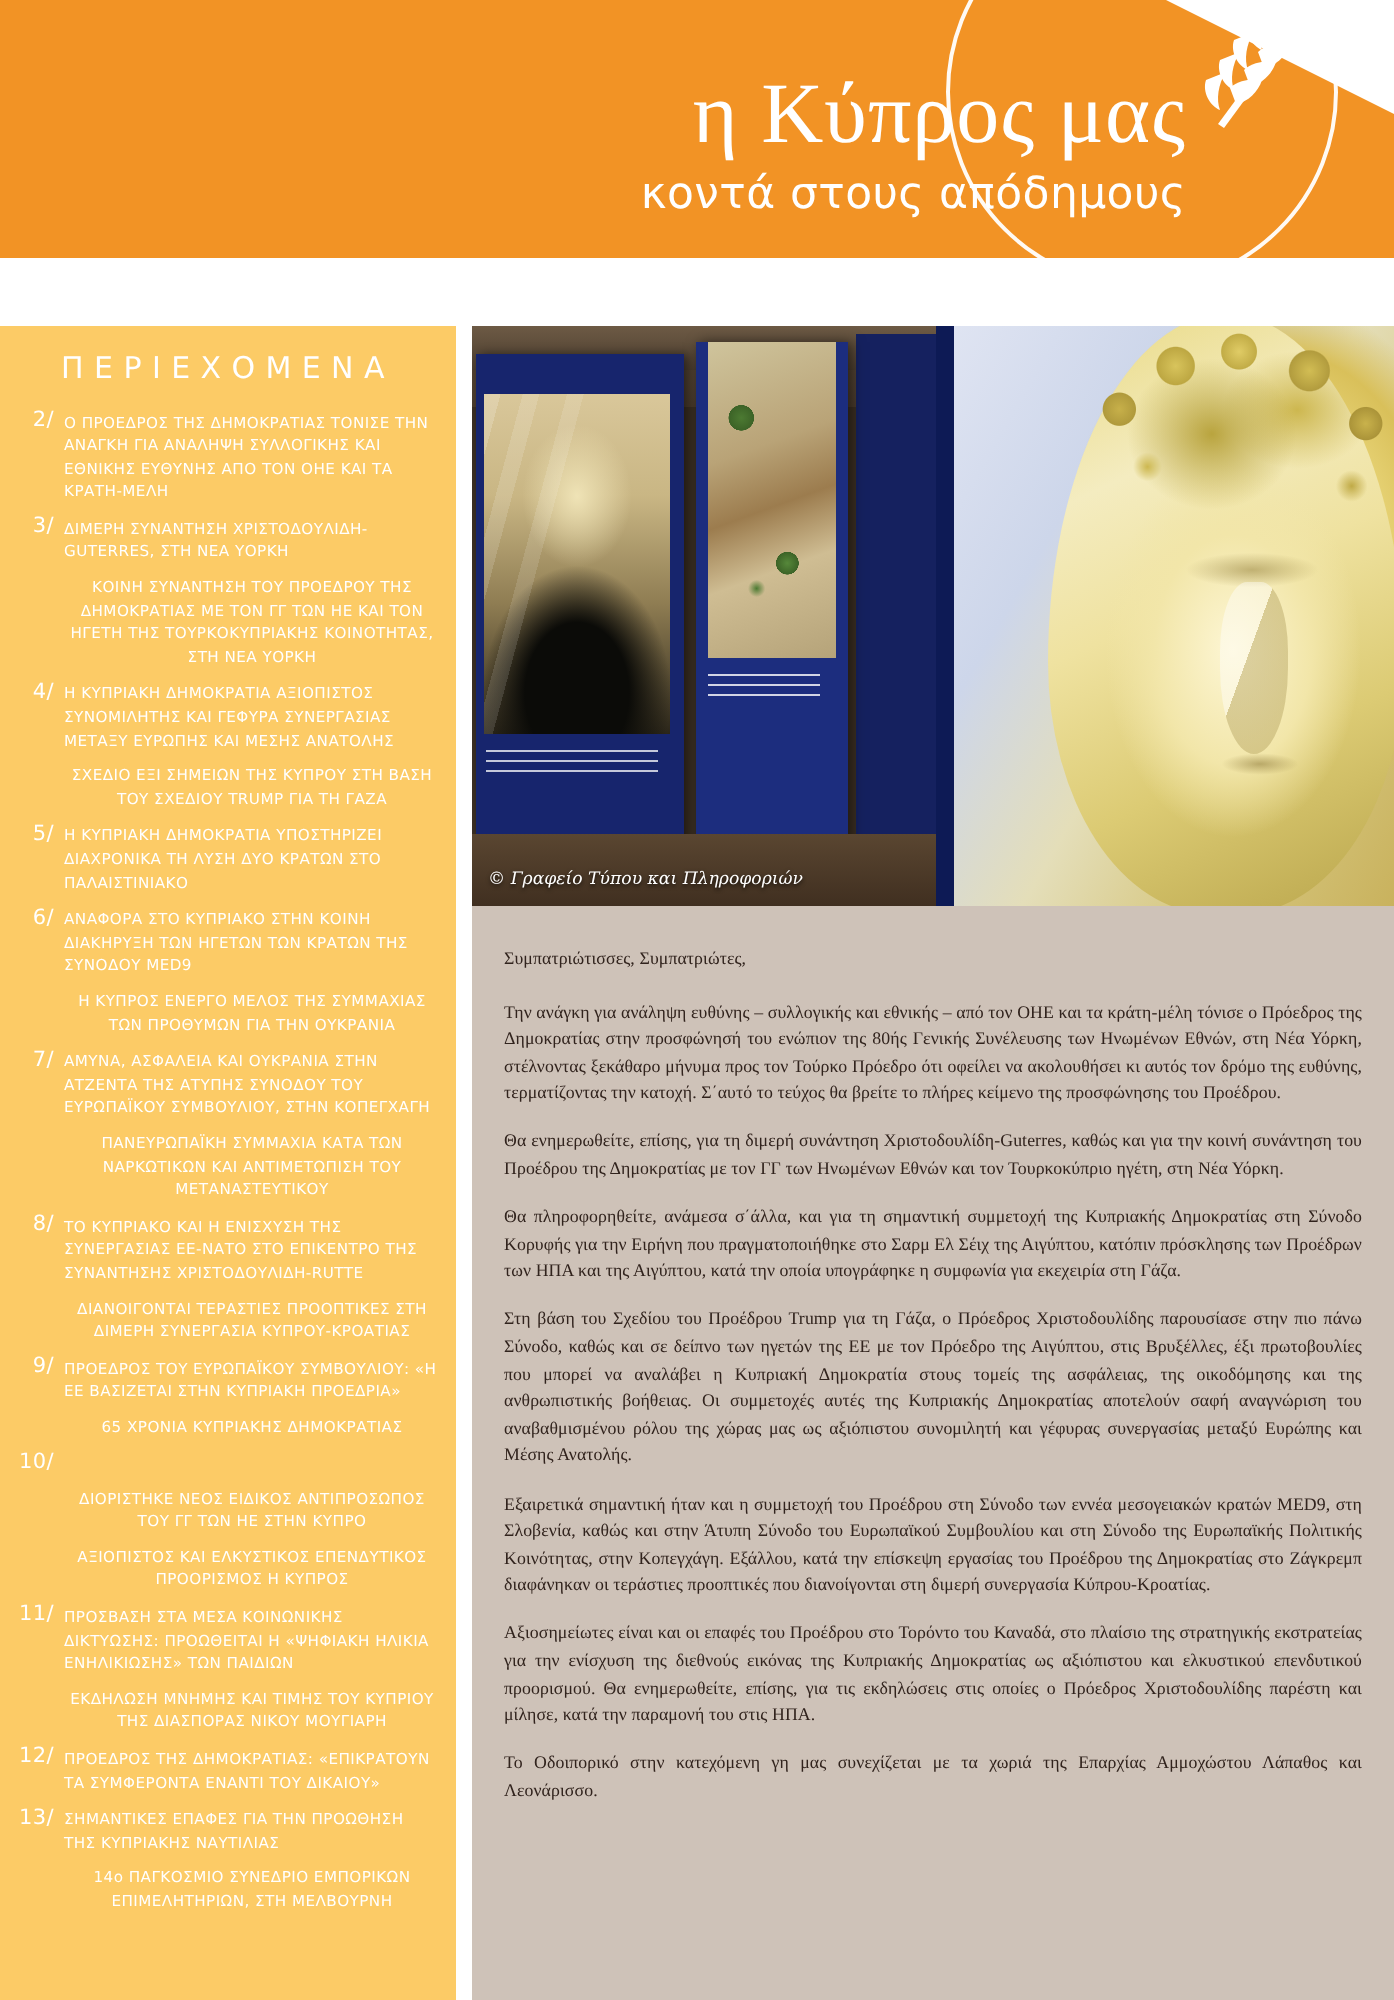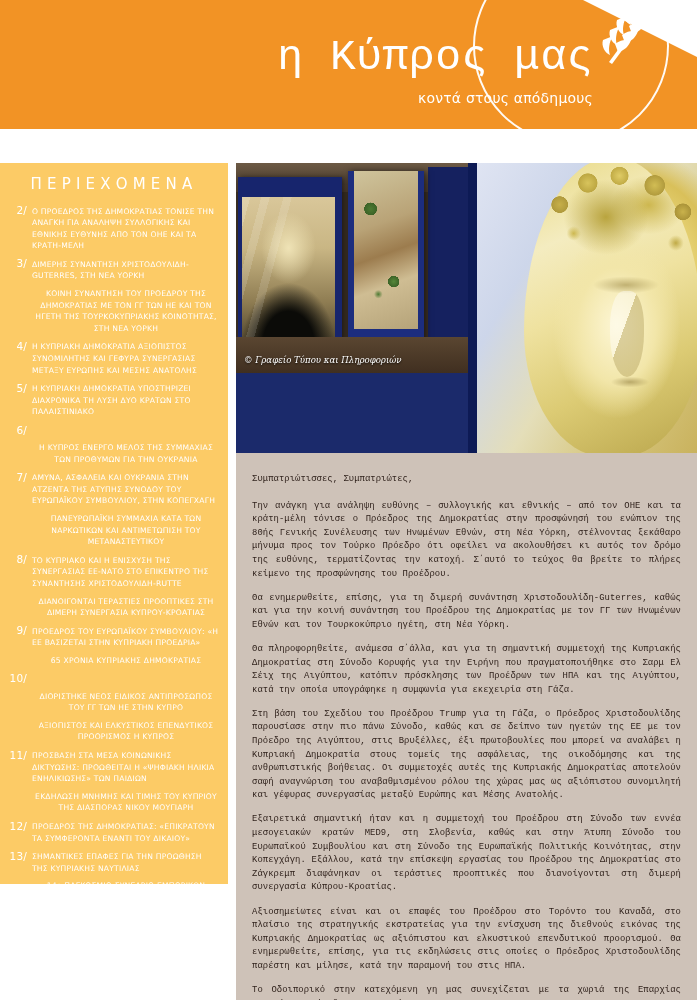--- a/index.html
+++ b/index.html
@@ -35,45 +35,45 @@
   }
   .wheat{
     position:absolute;right:36px;top:2px;width:72px;height:78px;
   }
   .logo-wrap{
     position:absolute;right:104px;top:33px;
     text-align:right;
     color:#ffffff;
   }
   .logo-main{
-    font-family:Liberation Mono, monospace;
+    font-family:Liberation Serif, serif;
     font-size:43px;line-height:50px;font-weight:400;color:#ffffff;
     letter-spacing:.5px;white-space:nowrap;
   }
   .logo-sub{
-    font-size:14px;line-height:24px;color:#ffffff;font-weight:400;
+    font-size:22px;line-height:24px;color:#ffffff;font-weight:400;
     letter-spacing:.2px;white-space:nowrap;margin-top:3px;
   }
 
   
   .datebar{
     position:absolute;left:0;top:129px;width:697px;height:34px;
     background:#0c4a6e;
     display:flex;align-items:center;margin-top:35px;
   }
   .datebar .dtxt{
     color:#ffffff;font-size:12.5px;line-height:14px;padding-left:12px;
     letter-spacing:.1px;white-space:nowrap;
     font-family:"DejaVu Sans","Liberation Sans",sans-serif;
   }
   .datebar .dtxt b{font-weight:700;}
 
   
   .toc{
-    position:absolute;left:0;top:163px;width:228px;height:721px;
+    position:absolute;left:0;top:163px;width:228px;height:837px;
     background:#FCCB66;
     padding:6px 8px 0 8px;
   }
   .toc-title{
     color:#ffffff;font-size:15px;line-height:22px;font-weight:400;
     letter-spacing:5.2px;text-align:center;padding:4px 0 10px 0;
     white-space:nowrap;
   }
   .toc-list{list-style:none;}
   .toc-entry{display:flex;margin-bottom:6.5px;}
@@ -89,21 +89,21 @@
   .toc-entry.sub .toc-num{visibility:hidden;}
   .toc-entry.sub{margin-top:-1px;margin-bottom:6.5px;text-align:center;}
 
   
   .media{
     position:absolute;left:236px;top:163px;width:461px;height:290px;
     overflow:hidden;background:#1B2A6B;
   }
   
   .exh{
-    position:absolute;left:0;top:0;width:232px;height:210px;
+    position:absolute;left:0;top:0;width:232px;height:290px;
     background:
       linear-gradient(180deg,#5b4a3a 0%,#4a3b2c 14%,#3b2f23 14%,#3b2f23 100%);
     overflow:hidden;
   }
   .exh .wallTop{position:absolute;left:0;top:0;width:232px;height:22px;
     background:linear-gradient(180deg,#6d5a45,#4c3e2f);}
   .exh .panelA{
     position:absolute;left:2px;top:14px;width:104px;height:250px;
     background:#17256D;
     box-shadow:2px 0 5px rgba(0,0,0,.45);
@@ -205,21 +205,21 @@
   }
 
   
   .article{
     position:absolute;left:236px;top:453px;width:461px;height:547px;
     background:#CEC2B8;
     padding:20px 16px 0 16px;
   }
   .article p{
     color:#31231d;
-    font-family:Liberation Mono, monospace;
+    font-family:Liberation Serif, serif;
     font-size:8.9px;
     line-height:13.6px;
     text-align:justify;
     margin-bottom:10.5px;
     letter-spacing:.05px;
   }
   .article p.greet{margin-bottom:13px;}
   .gapstrip{
     position:absolute;left:228px;top:163px;width:8px;height:837px;
     background:#ffffff;
@@ -261,36 +261,41 @@
 
   <div class="toc">
     <div class="toc-title">ΠΕΡΙΕΧΟΜΕΝΑ</div>
     <ul class="toc-list" id="toc-list">
         <li class="toc-entry">
           <span class="toc-num">2/</span>
           <span class="toc-text">Ο ΠΡΟΕΔΡΟΣ ΤΗΣ ΔΗΜΟΚΡΑΤΙΑΣ ΤΟΝΙΣΕ ΤΗΝ ΑΝΑΓΚΗ ΓΙΑ ΑΝΑΛΗΨΗ ΣΥΛΛΟΓΙΚΗΣ ΚΑΙ ΕΘΝΙΚΗΣ ΕΥΘΥΝΗΣ ΑΠΟ ΤΟΝ ΟΗΕ ΚΑΙ ΤΑ ΚΡΑΤΗ-ΜΕΛΗ</span>
         </li>
         <li class="toc-entry">
           <span class="toc-num">3/</span>
-          <span class="toc-text">ΔΙΜΕΡΗΣ ΣΥΝΑΝΤΗΣΗ ΧΡΙΣΤΟΔΟΥΛΙΔΗ-GUTERRES, ΣΤΗ ΝΕΑ ΥΟΡΚΗ</span>
+          <span class="toc-text">ΔΙΜΕΡΗ ΣΥΝΑΝΤΗΣΗ ΧΡΙΣΤΟΔΟΥΛΙΔΗ-GUTERRES, ΣΤΗ ΝΕΑ ΥΟΡΚΗ</span>
         </li>
         <li class="toc-entry sub">
           <span class="toc-num"></span>
           <span class="toc-text">ΚΟΙΝΗ ΣΥΝΑΝΤΗΣΗ ΤΟΥ ΠΡΟΕΔΡΟΥ ΤΗΣ ΔΗΜΟΚΡΑΤΙΑΣ ΜΕ ΤΟΝ ΓΓ ΤΩΝ ΗΕ ΚΑΙ ΤΟΝ ΗΓΕΤΗ ΤΗΣ ΤΟΥΡΚΟΚΥΠΡΙΑΚΗΣ ΚΟΙΝΟΤΗΤΑΣ, ΣΤΗ ΝΕΑ ΥΟΡΚΗ</span>
         </li>
         <li class="toc-entry">
           <span class="toc-num">4/</span>
           <span class="toc-text">Η ΚΥΠΡΙΑΚΗ ΔΗΜΟΚΡΑΤΙΑ ΑΞΙΟΠΙΣΤΟΣ ΣΥΝΟΜΙΛΗΤΗΣ ΚΑΙ ΓΕΦΥΡΑ ΣΥΝΕΡΓΑΣΙΑΣ ΜΕΤΑΞΥ ΕΥΡΩΠΗΣ ΚΑΙ ΜΕΣΗΣ ΑΝΑΤΟΛΗΣ</span>
         </li>
+        <li class="toc-entry sub">
+          <span class="toc-num"></span>
+          <span class="toc-text">ΣΧΕΔΙΟ ΕΞΙ ΣΗΜΕΙΩΝ ΤΗΣ ΚΥΠΡΟΥ ΣΤΗ ΒΑΣΗ ΤΟΥ ΣΧΕΔΙΟΥ TRUMP ΓΙΑ ΤΗ ΓΑΖΑ</span>
+        </li>
         <li class="toc-entry">
           <span class="toc-num">5/</span>
           <span class="toc-text">Η ΚΥΠΡΙΑΚΗ ΔΗΜΟΚΡΑΤΙΑ ΥΠΟΣΤΗΡΙΖΕΙ ΔΙΑΧΡΟΝΙΚΑ ΤΗ ΛΥΣΗ ΔΥΟ ΚΡΑΤΩΝ ΣΤΟ ΠΑΛΑΙΣΤΙΝΙΑΚΟ</span>
         </li>
         <li class="toc-entry">
           <span class="toc-num">6/</span>
+          <span class="toc-text">ΑΝΑΦΟΡΑ ΣΤΟ ΚΥΠΡΙΑΚΟ ΣΤΗΝ ΚΟΙΝΗ ΔΙΑΚΗΡΥΞΗ ΤΩΝ ΗΓΕΤΩΝ ΤΩΝ ΚΡΑΤΩΝ ΤΗΣ ΣΥΝΟΔΟΥ MED9</span>
         </li>
         <li class="toc-entry sub">
           <span class="toc-num"></span>
           <span class="toc-text">Η ΚΥΠΡΟΣ ΕΝΕΡΓΟ ΜΕΛΟΣ ΤΗΣ ΣΥΜΜΑΧΙΑΣ ΤΩΝ ΠΡΟΘΥΜΩΝ ΓΙΑ ΤΗΝ ΟΥΚΡΑΝΙΑ</span>
         </li>
         <li class="toc-entry">
           <span class="toc-num">7/</span>
           <span class="toc-text">ΑΜΥΝΑ, ΑΣΦΑΛΕΙΑ ΚΑΙ ΟΥΚΡΑΝΙΑ ΣΤΗΝ ΑΤΖΕΝΤΑ ΤΗΣ ΑΤΥΠΗΣ ΣΥΝΟΔΟΥ ΤΟΥ ΕΥΡΩΠΑΪΚΟΥ ΣΥΜΒΟΥΛΙΟΥ, ΣΤΗΝ ΚΟΠΕΓΧΑΓΗ</span>
         </li>
         <li class="toc-entry sub">

